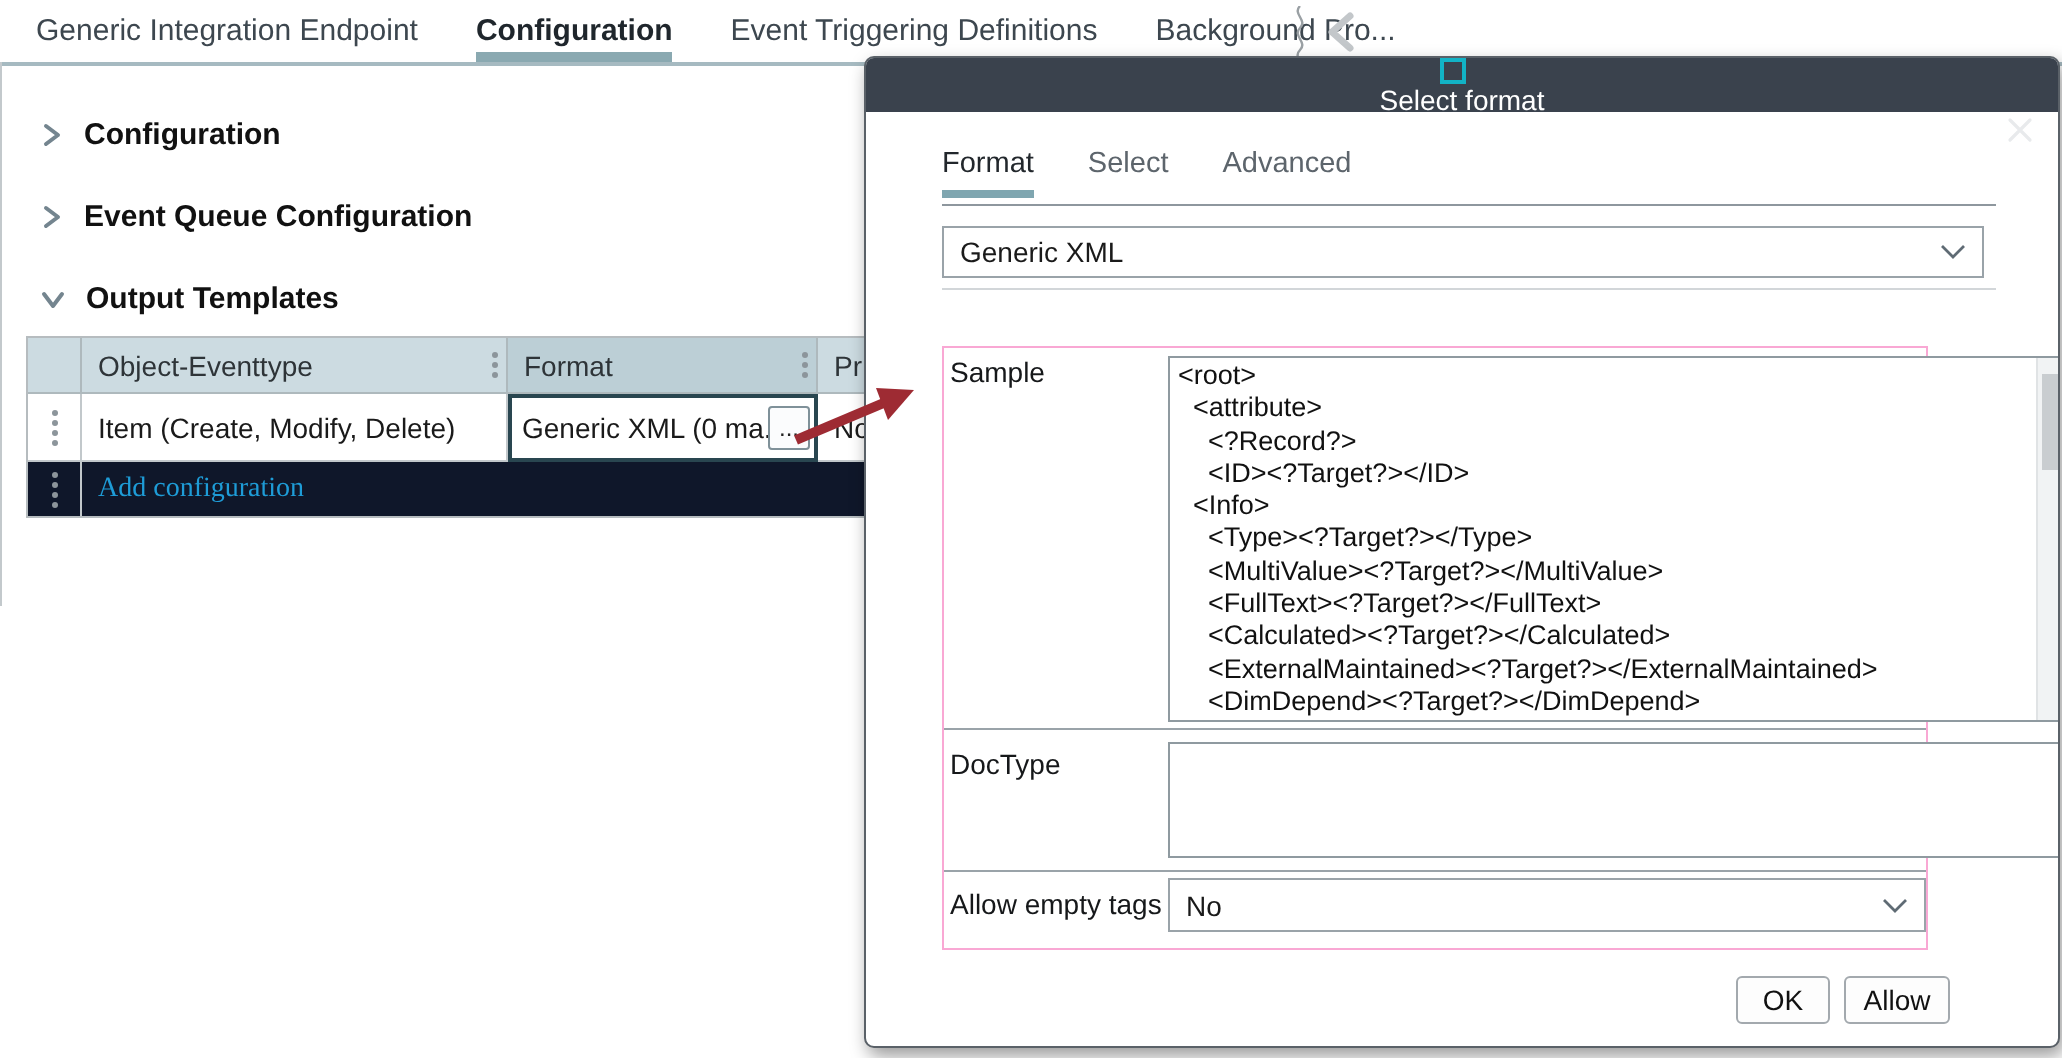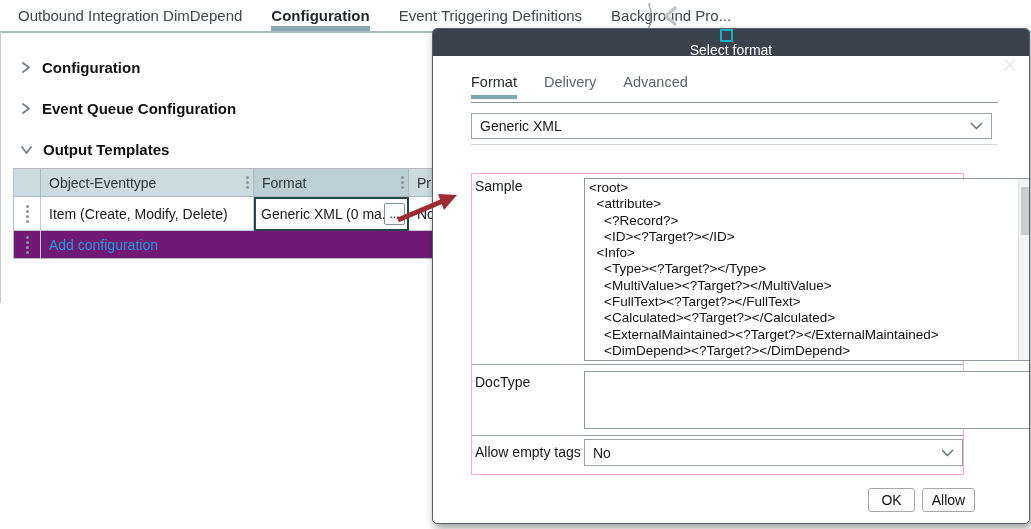--- a/index.html
+++ b/index.html
@@ -27,21 +27,21 @@
   .cell { border-right:1px solid #c2c8cb; border-bottom:1px solid #c2c8cb; overflow:hidden; white-space:nowrap; }
   .hrow .cell { background:#ccdbe1; border-right:1px solid #aeb9bd; border-bottom:1px solid #aeb9bd; height:28px; display:flex; align-items:center; font-size:14px; color:#2e3438; padding:0 4px 0 8px; }
   .hrow .cell.fmt { background:#bccfd6; }
   .c-handle { width:27px; flex:0 0 27px; display:flex; align-items:center; justify-content:center; padding:0 !important; }
   .c-oe { width:213px; flex:0 0 213px; }
   .c-fmt { width:155px; flex:0 0 155px; }
   .c-pr { flex:1 1 auto; }
   .drow .cell { height:34px; display:flex; align-items:center; font-size:14px; padding:0 6px 0 8px; background:#fff; }
   .drow .cell.sel { border:2px solid #294650; padding:0 2px 0 5px; display:flex; align-items:center; justify-content:space-between; }
   .ellipsis-btn { flex:0 0 auto; width:21px; height:22px; border:1px solid #7f9199; border-radius:2px; background:#fbfcfd; font-size:12px; color:#222; display:flex; align-items:center; justify-content:center; cursor:pointer; }
-  .addrow .cell { height:27px; display:flex; align-items:center; font-size:14px; background:#701a75; border-bottom:none; }
+  .addrow .cell { height:27px; display:flex; align-items:center; font-size:14px; background:#0f172a; border-bottom:none;font-family:Liberation Serif, serif; }
   .addrow .c-rest { flex:1 1 auto; border-right:none; padding-left:8px; }
   .link { color:#1e9cd7; cursor:pointer; }
   .vdots { display:flex; flex-direction:column; align-items:center; gap:2px; margin-left:auto; cursor:pointer; }
   .vdots i { width:3px; height:3px; border-radius:50%; background:#8c959b; }
   .fmt-text { overflow:hidden; white-space:nowrap; }
 
   
   .dialog { position:absolute; left:432px; top:28px; width:598px; height:496px; background:#fff;
     border:1px solid #5a6168; border-radius:5px; box-shadow:2px 4px 9px rgba(0,0,0,.4); z-index:10; overflow:hidden; }
   .titlebar { position:absolute; left:0; top:0; right:0; height:27px; background:#3a424d; display:flex; align-items:center; padding:0 12px; cursor:default;flex-direction:column; }
@@ -79,21 +79,21 @@
 </style>
 </head>
 <body>
 
 <div id="screen">
 
   <div class="pane-topline"></div>
   <div class="pane-leftline"></div>
 
   <div class="tabbar">
-    <div class="wtab">Outbound Integration DimDepend</div>
+    <div class="wtab">Generic Integration Endpoint</div>
     <div class="wtab active">Configuration</div>
     <div class="wtab">Event Triggering Definitions</div>
     <div class="wtab">Background Pro...</div>
   </div>
   <svg class="tab-squiggle" width="10" height="26" viewBox="0 0 10 26">
     <path d="M5 0 C 1 4, 9 7, 5 11 C 1 15, 9 18, 5 22 C 3 24, 4 25, 4 26" stroke="#9aa0a4" stroke-width="1.2" fill="none"></path>
   </svg>
   <svg class="tab-scroll-left" width="22" height="24" viewBox="0 0 22 24">
     <polyline points="15,4 6,12 15,20" stroke="#c3c7ca" stroke-width="3.5" fill="none" stroke-linecap="round" stroke-linejoin="round"></polyline>
   </svg>
@@ -177,21 +177,21 @@
       <span class="title-text">Select format</span>
       <span class="close-x">
         <svg width="14" height="14" viewBox="0 0 14 14">
             <path d="M2 2 L12 12 M12 2 L2 12" stroke="#e8eaec" stroke-width="1.6" stroke-linecap="round"></path>
           </svg>
       </span>
     </div>
 
     <div class="dtabs">
       <div class="dtab active">Format</div>
-      <div class="dtab">Delivery</div>
+      <div class="dtab">Select</div>
       <div class="dtab">Advanced</div>
     </div>
     <div class="dtabs-sep"></div>
 
     <div class="dselect sel-format">
       <span>Generic XML</span>
       <svg class="chevdown" width="13" height="8" viewBox="0 0 13 8">
           <polyline points="1,1 6.5,6.5 12,1" stroke="#5f6b74" stroke-width="1.4" fill="none"></polyline>
         </svg>
     </div>

